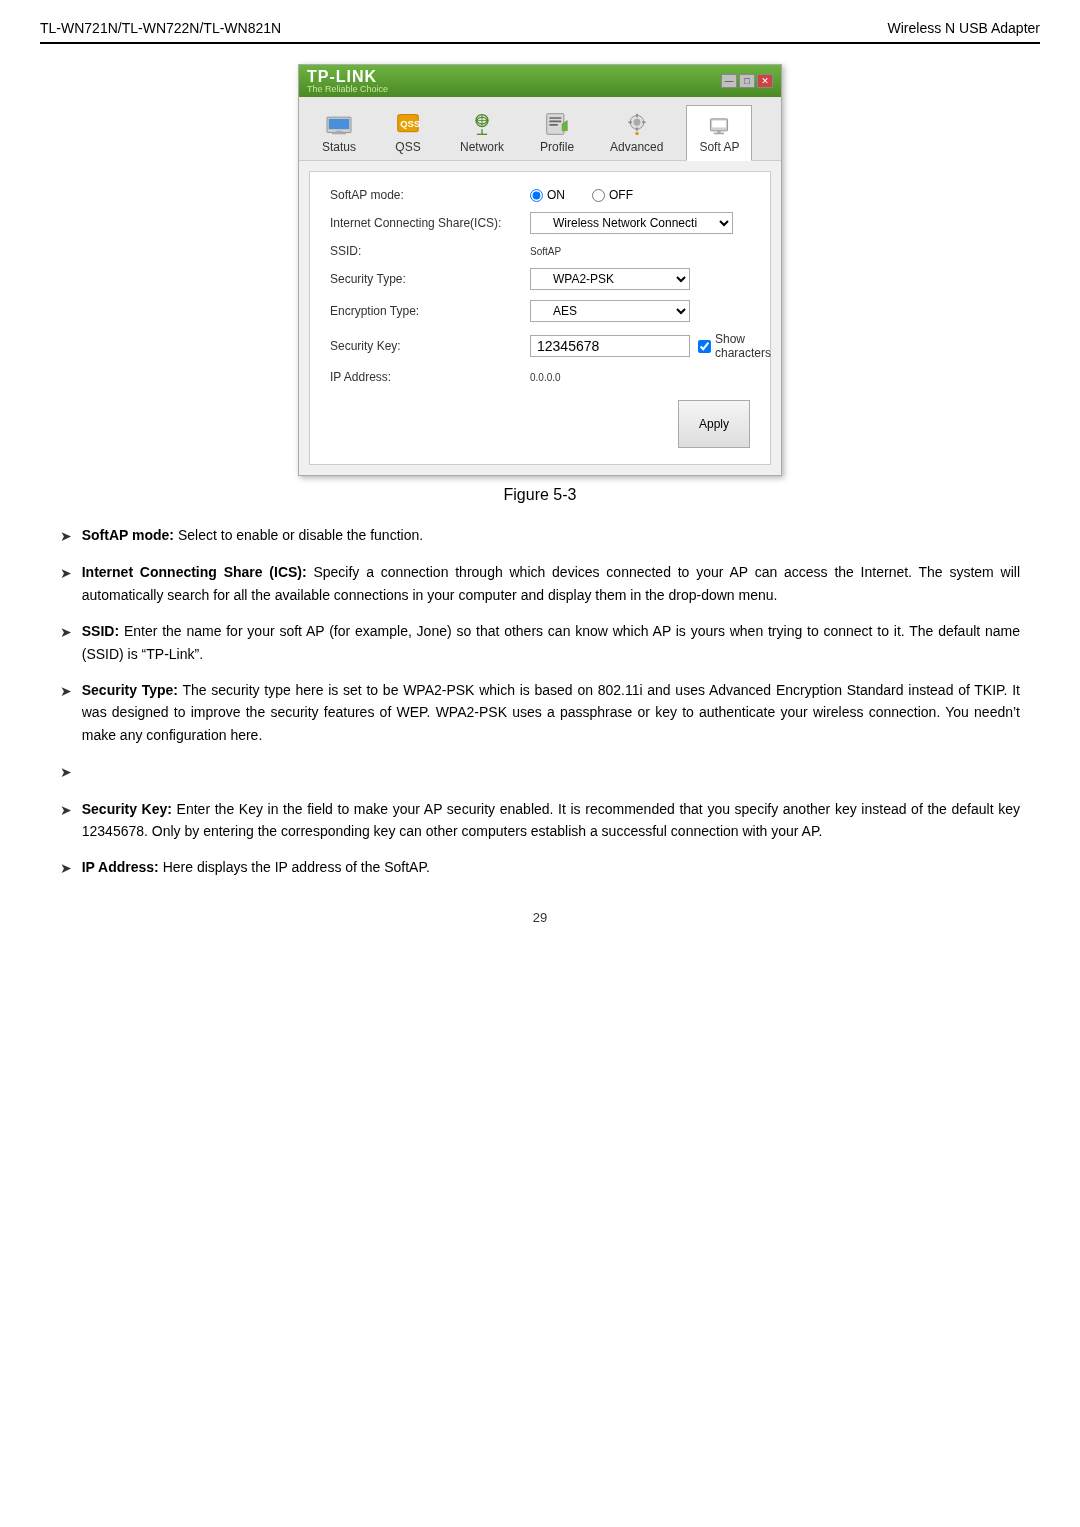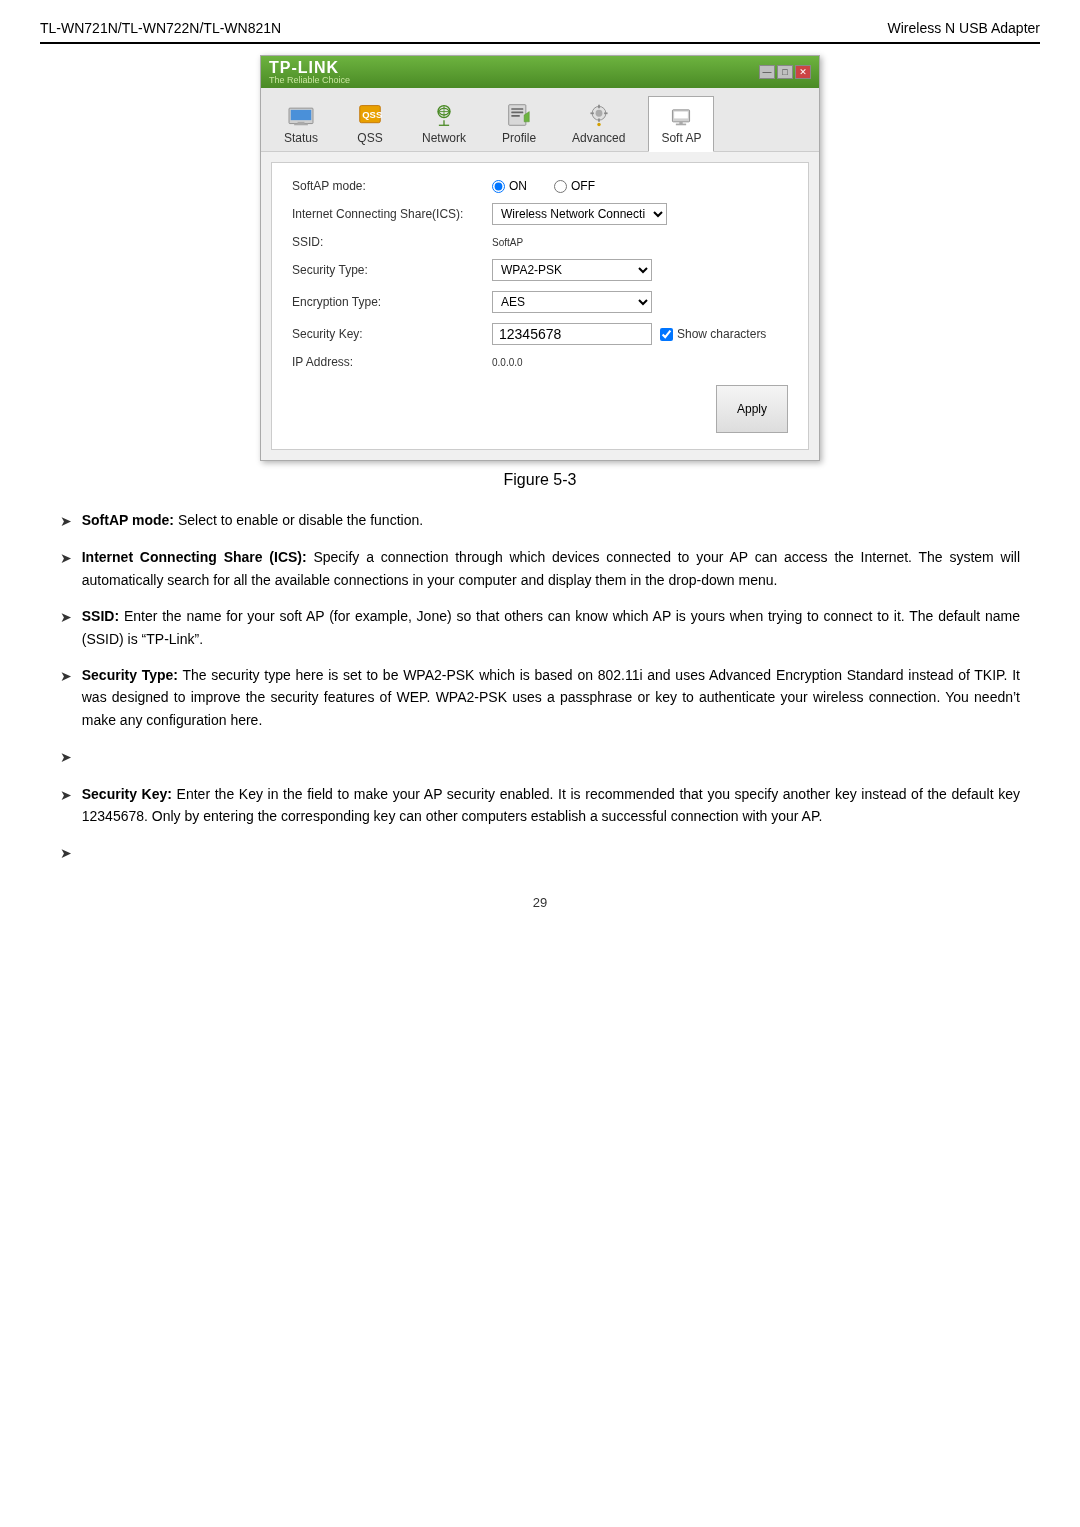--- a/index.html
+++ b/index.html
@@ -13,26 +13,26 @@
       padding: 20px 40px;
     }
 
     
     .doc-header {
       display: flex;
       justify-content: space-between;
       align-items: center;
       border-bottom: 2px solid #000;
       padding-bottom: 6px;
-      margin-bottom: 11px;
+      margin-bottom: 20px;
     }
 
     
     .app-window {
-      width: 560px;
+      width: 484px;
       margin: 0 auto 10px auto;
       border: 1px solid #aaa;
       background: #f0f0f0;
       box-shadow: 2px 2px 6px rgba(0,0,0,0.3);
     }
 
     .title-bar {
       background: linear-gradient(to bottom, #6db33f, #4a8a25);
       display: flex;
       align-items: center;
@@ -147,21 +147,21 @@
     }
     .radio-item {
       display: flex;
       align-items: center;
       gap: 4px;
       cursor: pointer;
     }
 
     .form-select {
       font-size: 12px;
-      padding: 2px 4px;
+      padding: 2px 18px;
       border: 1px solid #aaa;
       background: #fff;
       min-width: 160px;
       cursor: pointer;
     }
 
     .form-input {
       font-size: 14px;
       padding: 2px 6px;
       border: 1px solid #aaa;
@@ -458,17 +458,20 @@
 
   <div class="bullet-item">
     <span class="bullet-arrow">➤</span>
     <span class="bullet-text">
       <b>Security Key:</b><span> Enter the Key in the field to make your AP security enabled. It is recommended that you specify another key instead of the default key 12345678. Only by entering the corresponding key can other computers establish a successful connection with your AP.</span>
     </span>
   </div>
 
   <div class="bullet-item">
     <span class="bullet-arrow">➤</span>
+    <span class="bullet-text">
+      <b>IP Address:</b><span> Here displays the IP address of the SoftAP.</span>
+    </span>
   </div>
 
 </div>
 
 <div class="page-number">29</div>
 
 </body></html>

